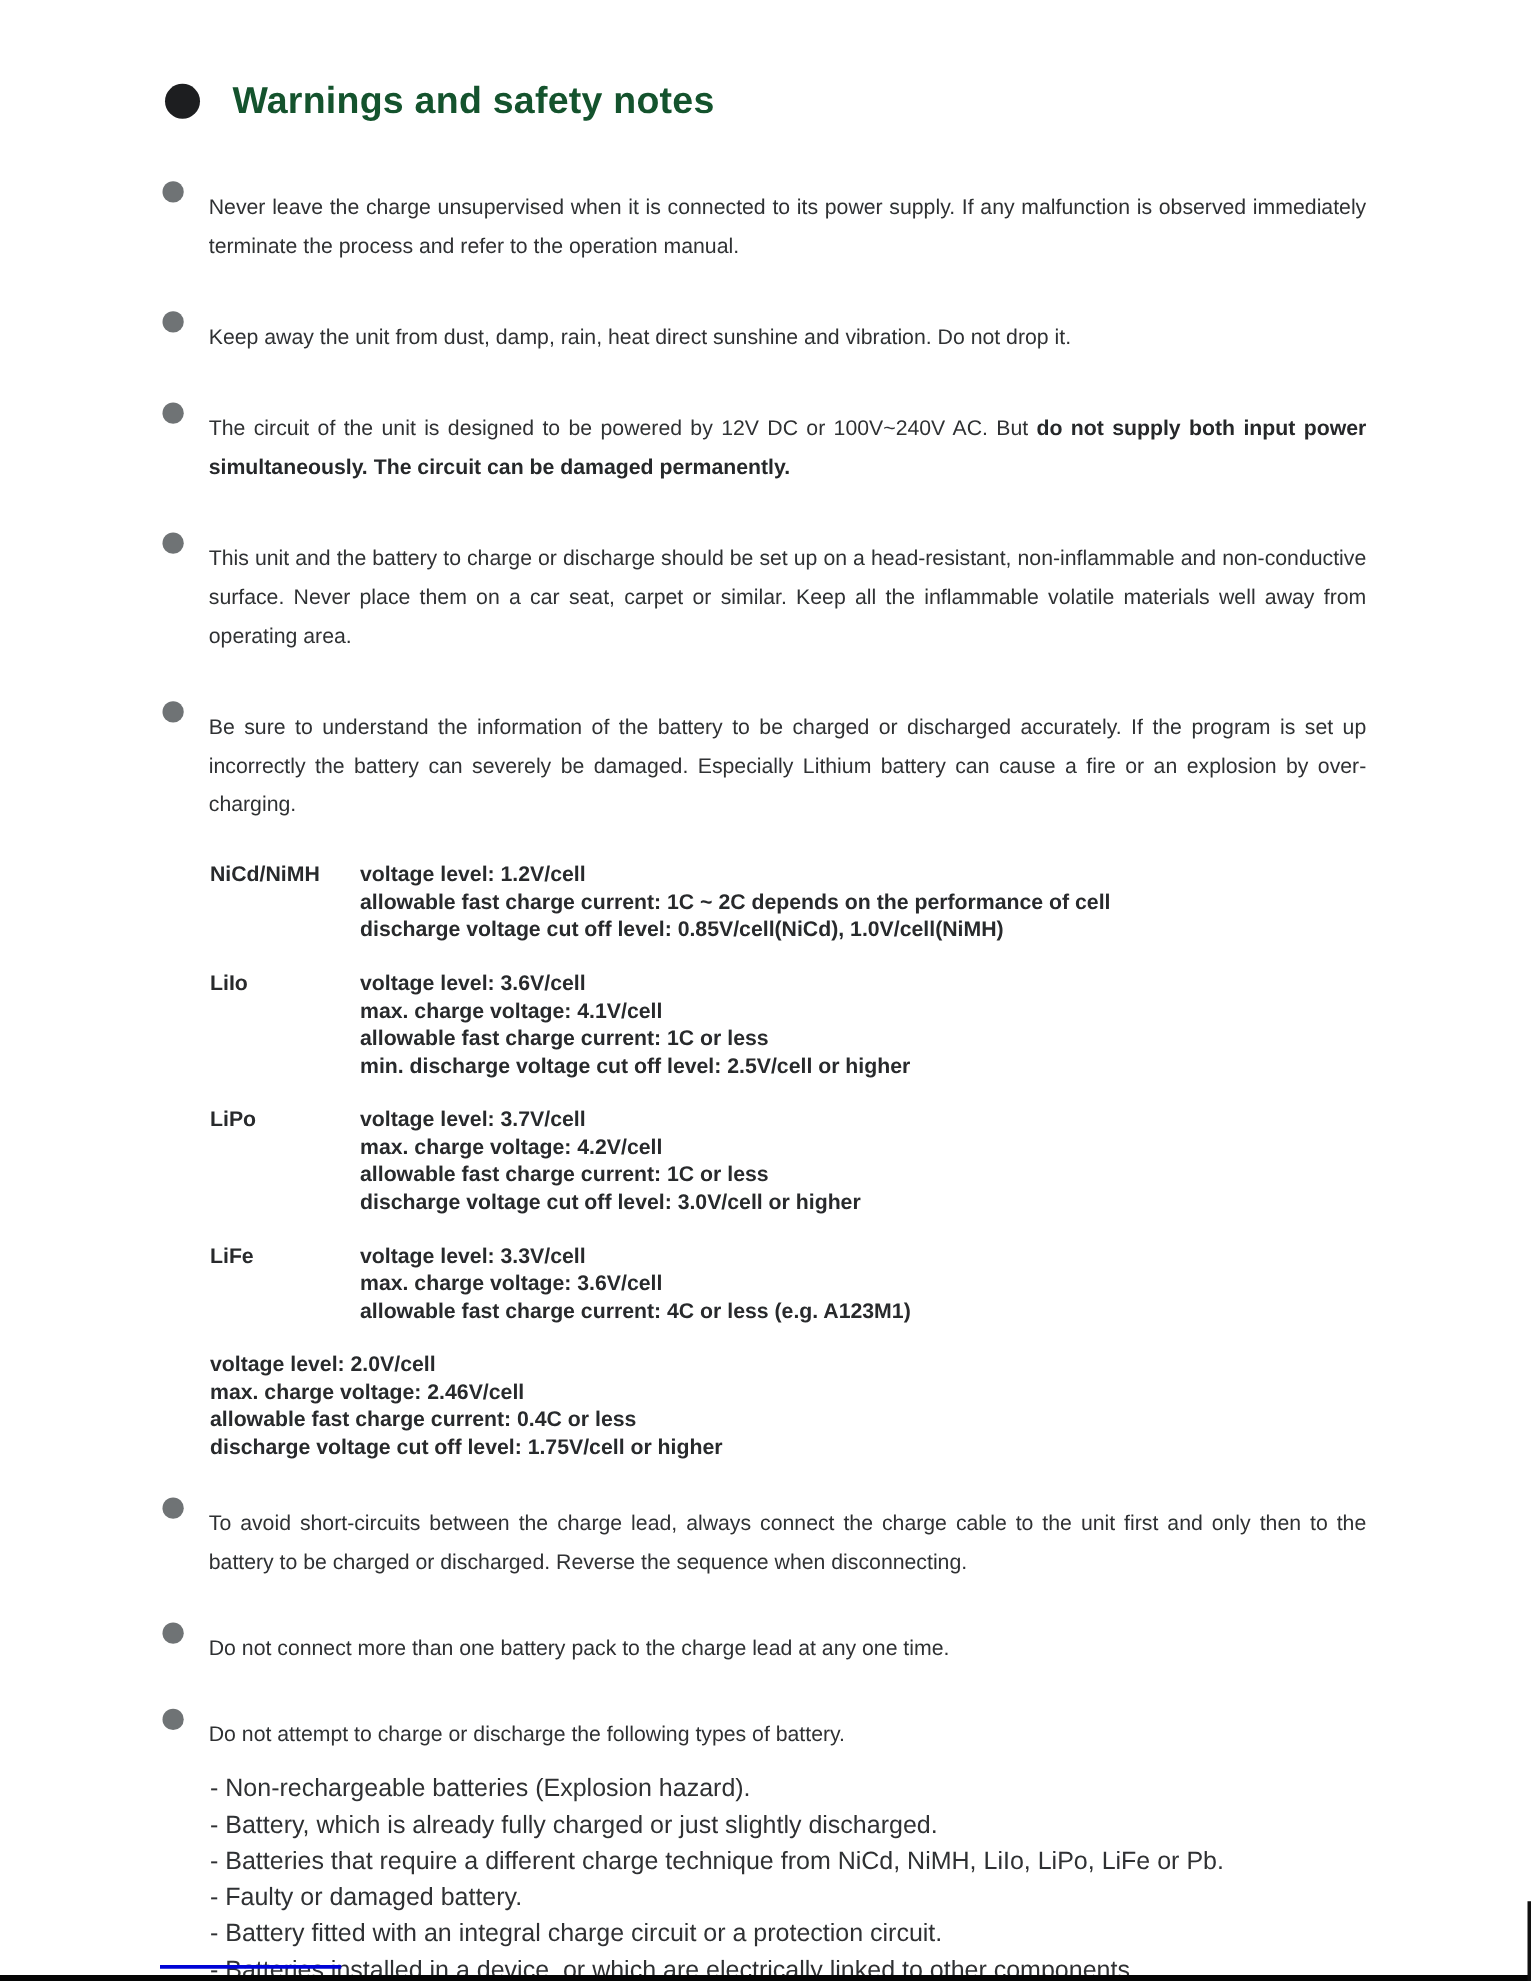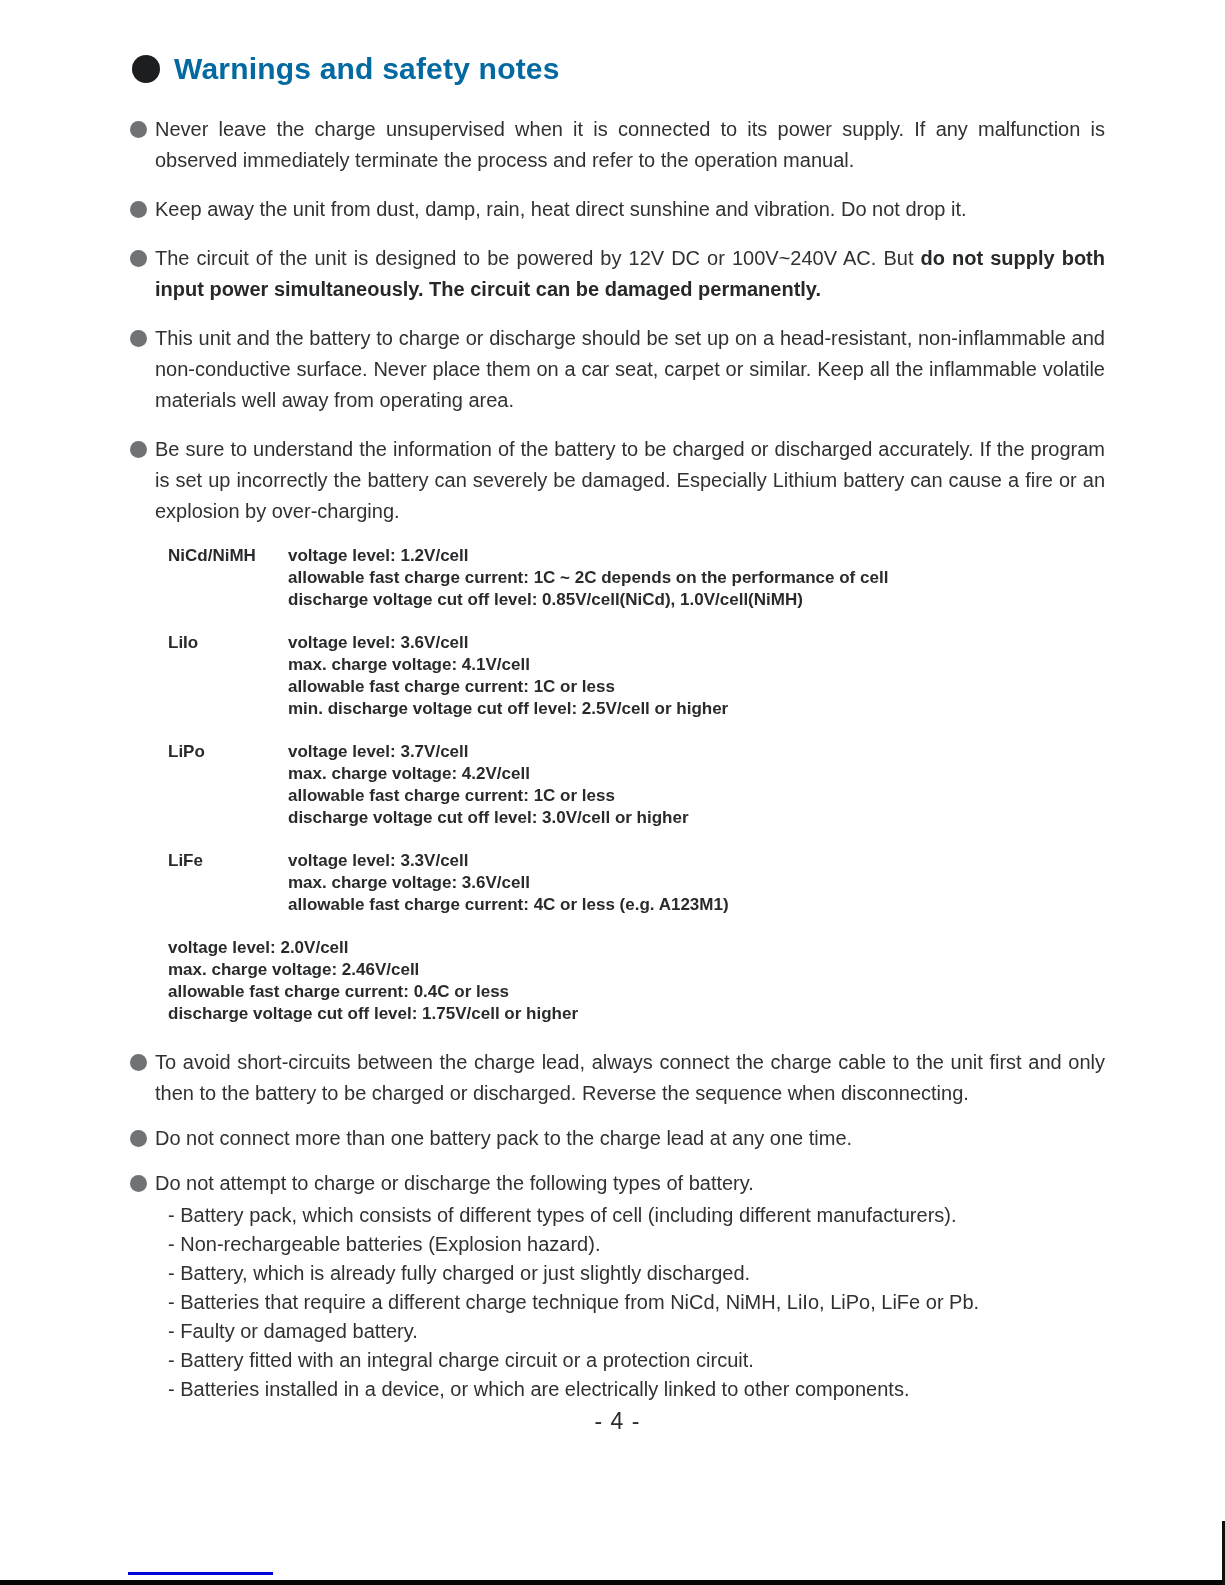--- a/index.html
+++ b/index.html
@@ -8,27 +8,27 @@
     background:#ffffff;
     font-family:"Liberation Sans", sans-serif;
     color:#2f3133;
     position:relative;
     overflow:hidden;
   }
   .content { position:absolute; left:130px; top:52px; width:975px; }
 
   .title-row { display:flex; align-items:center; gap:14px; margin:0 0 28px 2px; }
   .title-dot { width:28px; height:28px; border-radius:50%; background:#1d1e20; flex:none; }
-  .title-text { font-size:30px; font-weight:bold; color:#0369a1; margin:0; letter-spacing:0.2px; }
+  .title-text { font-size:30px; font-weight:bold; color:#14532d; margin:12px; letter-spacing:0.2px; }
 
   .w-item { display:flex; margin-bottom:18px; }
   .w-item.tight { margin-bottom:14px; }
   .w-item.nogap { margin-bottom:2px; }
   .w-dot { flex:none; width:17px; height:17px; border-radius:50%; background:#6f7375; margin:7px 8px 0 0; }
-  .w-text { flex:1; font-size:20px; line-height:31px; text-align:justify; margin:0; }
+  .w-text { flex:1; font-size:17px; line-height:31px; text-align:justify; margin:12px; }
   .w-text b { color:#26282a; }
 
   .specs { margin:0 0 22px 38px; }
   .spec-block { display:flex; margin-bottom:21px; font-weight:bold; font-size:17px; line-height:22px; color:#282a2c; }
   .spec-label { flex:none; width:120px; }
   .spec-lines { flex:1; }
 
   .dash-list { margin-left:25px; font-size:20px; line-height:29px; text-align:justify; }
   .dash-item { text-indent:13px; }
 
@@ -145,21 +145,20 @@
     <span class="w-dot"></span>
     <p class="w-text">Do not connect more than one battery pack to the charge lead at any one time.</p>
   </div>
 
   <div class="w-item nogap">
     <span class="w-dot"></span>
     <p class="w-text">Do not attempt to charge or discharge the following types of battery.</p>
   </div>
 
   <div class="dash-list">
-    <div class="dash-item">- Battery pack, which consists of different types of cell (including different manufacturers).</div>
     <div class="dash-item">- Non-rechargeable batteries (Explosion hazard).</div>
     <div class="dash-item">- Battery, which is already fully charged or just slightly discharged.</div>
     <div class="dash-item">- Batteries that require a different charge technique from NiCd, NiMH, LiIo, LiPo, LiFe or Pb.</div>
     <div class="dash-item">- Faulty or damaged battery.</div>
     <div class="dash-item">- Battery fitted with an integral charge circuit or a protection circuit.</div>
     <div class="dash-item">- Batteries installed in a device, or which are electrically linked to other components.</div>
   </div>
 
   <div class="footer">- 4 -</div>
 

